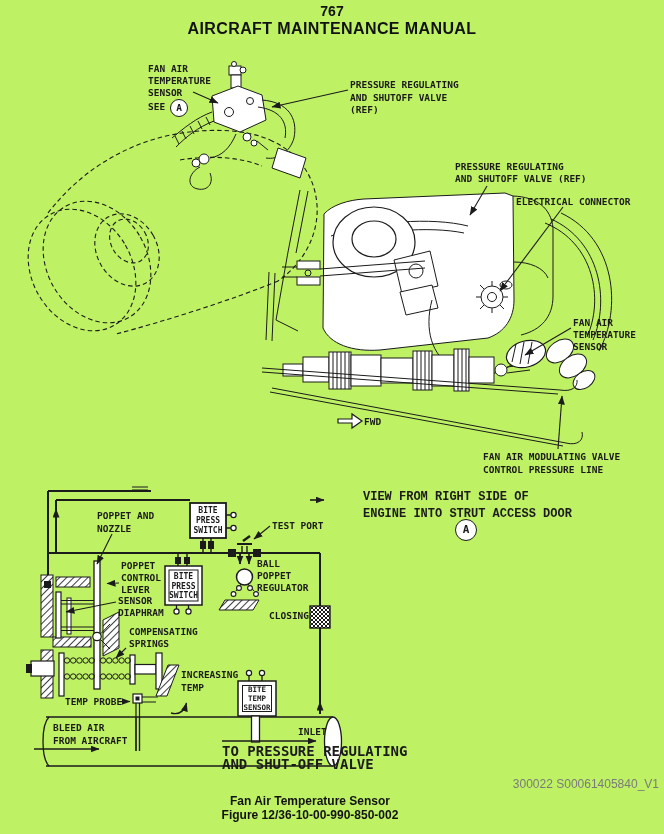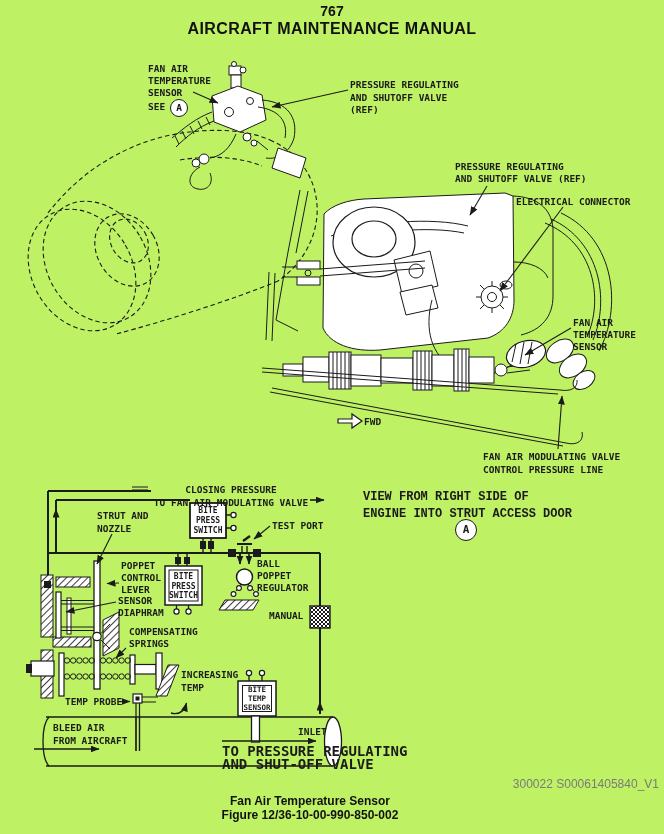--- a/index.html
+++ b/index.html
@@ -320,40 +320,38 @@
   <div class="lbl" style="left:573px;top:317px;">FAN AIR
 TEMPERATURE
 SENSOR</div>
   <div class="lbl" style="left:364px;top:416px;">FWD</div>
   <div class="lbl lh13" style="left:483px;top:450px;">FAN AIR MODULATING VALVE
 CONTROL PRESSURE LINE</div>
   <div class="viewcap" style="left:363px;top:489px;width:210px;">VIEW FROM RIGHT SIDE OF
 ENGINE INTO STRUT ACCESS DOOR</div>
   <div class="circ" style="left:455px;top:519px;width:22px;height:22px;line-height:19px;font-size:11px;">A</div>
 
-  <div class="lbl lh13" style="left:152px;top:483px;width:158px;text-align:center;">CLOSING PRESSURE
-TO FAN AIR MODULATING VALVE</div>
-  <div class="lbl lh13" style="left:97px;top:509px;">STRUT AND
+  <div class="lbl lh13" style="left:97px;top:509px;">POPPET AND
 NOZZLE</div>
   <div class="boxlbl" style="left:190px;top:506px;width:36px;">BITE
 PRESS
 SWITCH</div>
   <div class="lbl" style="left:272px;top:520px;">TEST PORT</div>
   <div class="lbl" style="left:121px;top:560px;">POPPET
 CONTROL
 LEVER</div>
   <div class="lbl" style="left:118px;top:595px;">SENSOR
 DIAPHRAM</div>
   <div class="boxlbl" style="left:165px;top:572px;width:37px;line-height:9.5px;">BITE
 PRESS
 SWITCH</div>
   <div class="lbl" style="left:257px;top:558px;">BALL
 POPPET
 REGULATOR</div>
-  <div class="lbl" style="left:269px;top:610px;">MANUAL</div>
+  <div class="lbl" style="left:269px;top:610px;">CLOSING</div>
   <div class="lbl" style="left:129px;top:626px;">COMPENSATING
 SPRINGS</div>
   <div class="lbl lh13" style="left:181px;top:668px;">INCREASING
 TEMP</div>
   <div class="lbl" style="left:65px;top:696px;">TEMP PROBE</div>
   <div class="boxlbl tiny" style="left:238px;top:686px;width:38px;">BITE
 TEMP
 SENSOR</div>
   <div class="lbl lh13" style="left:53px;top:721px;">BLEED AIR
 FROM AIRCRAFT</div>

